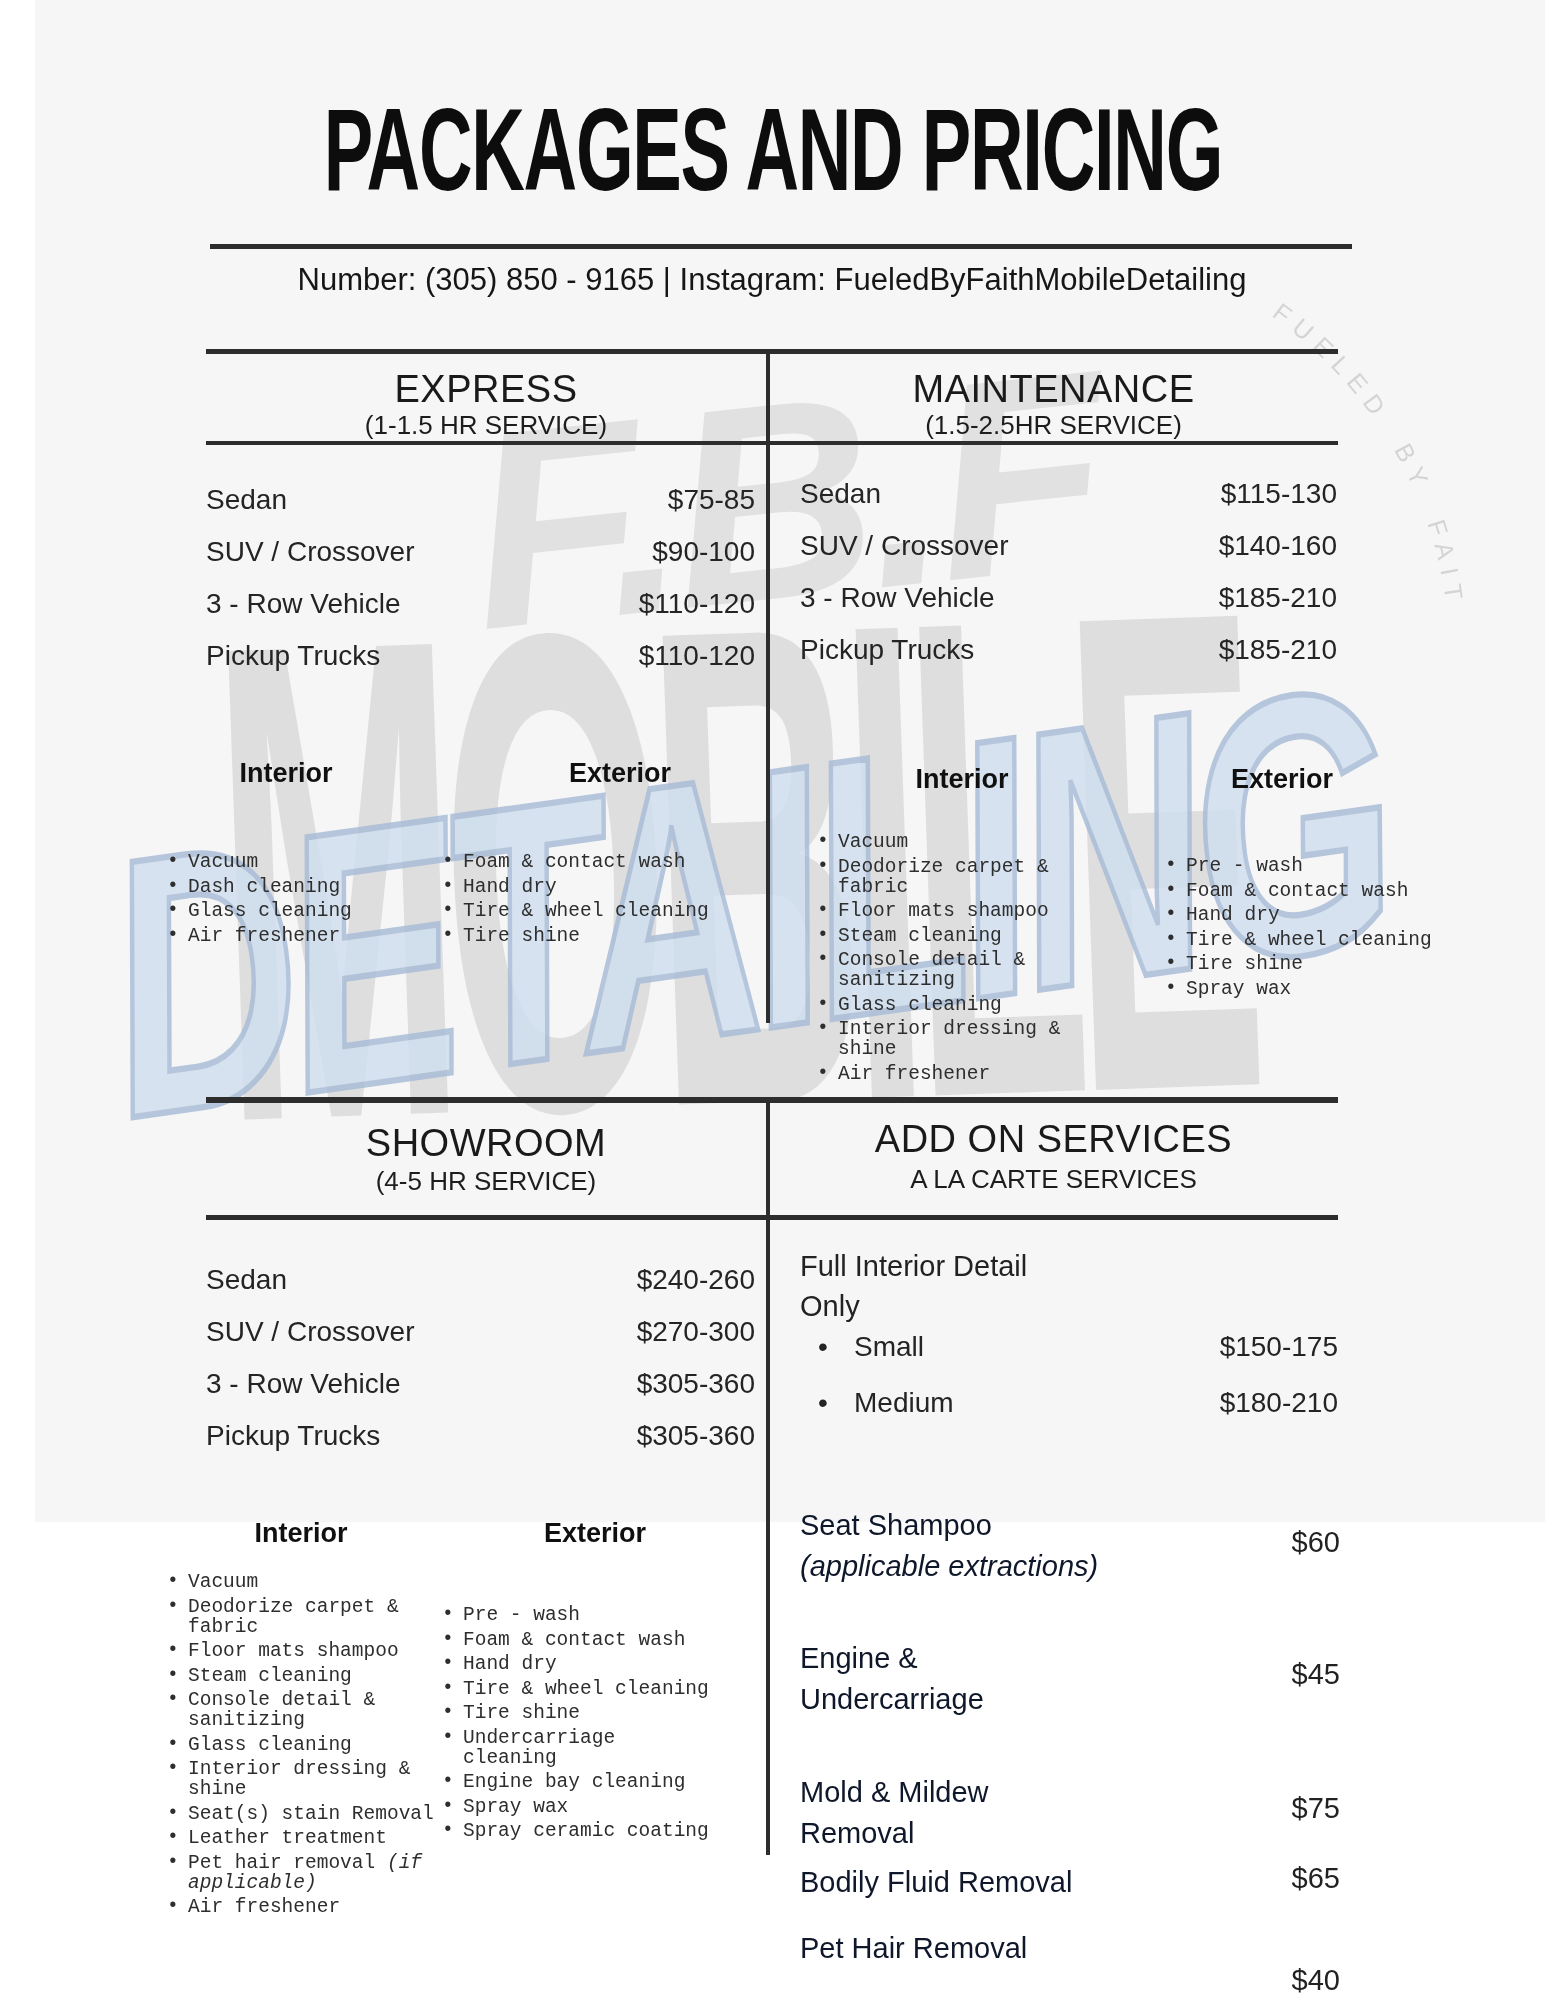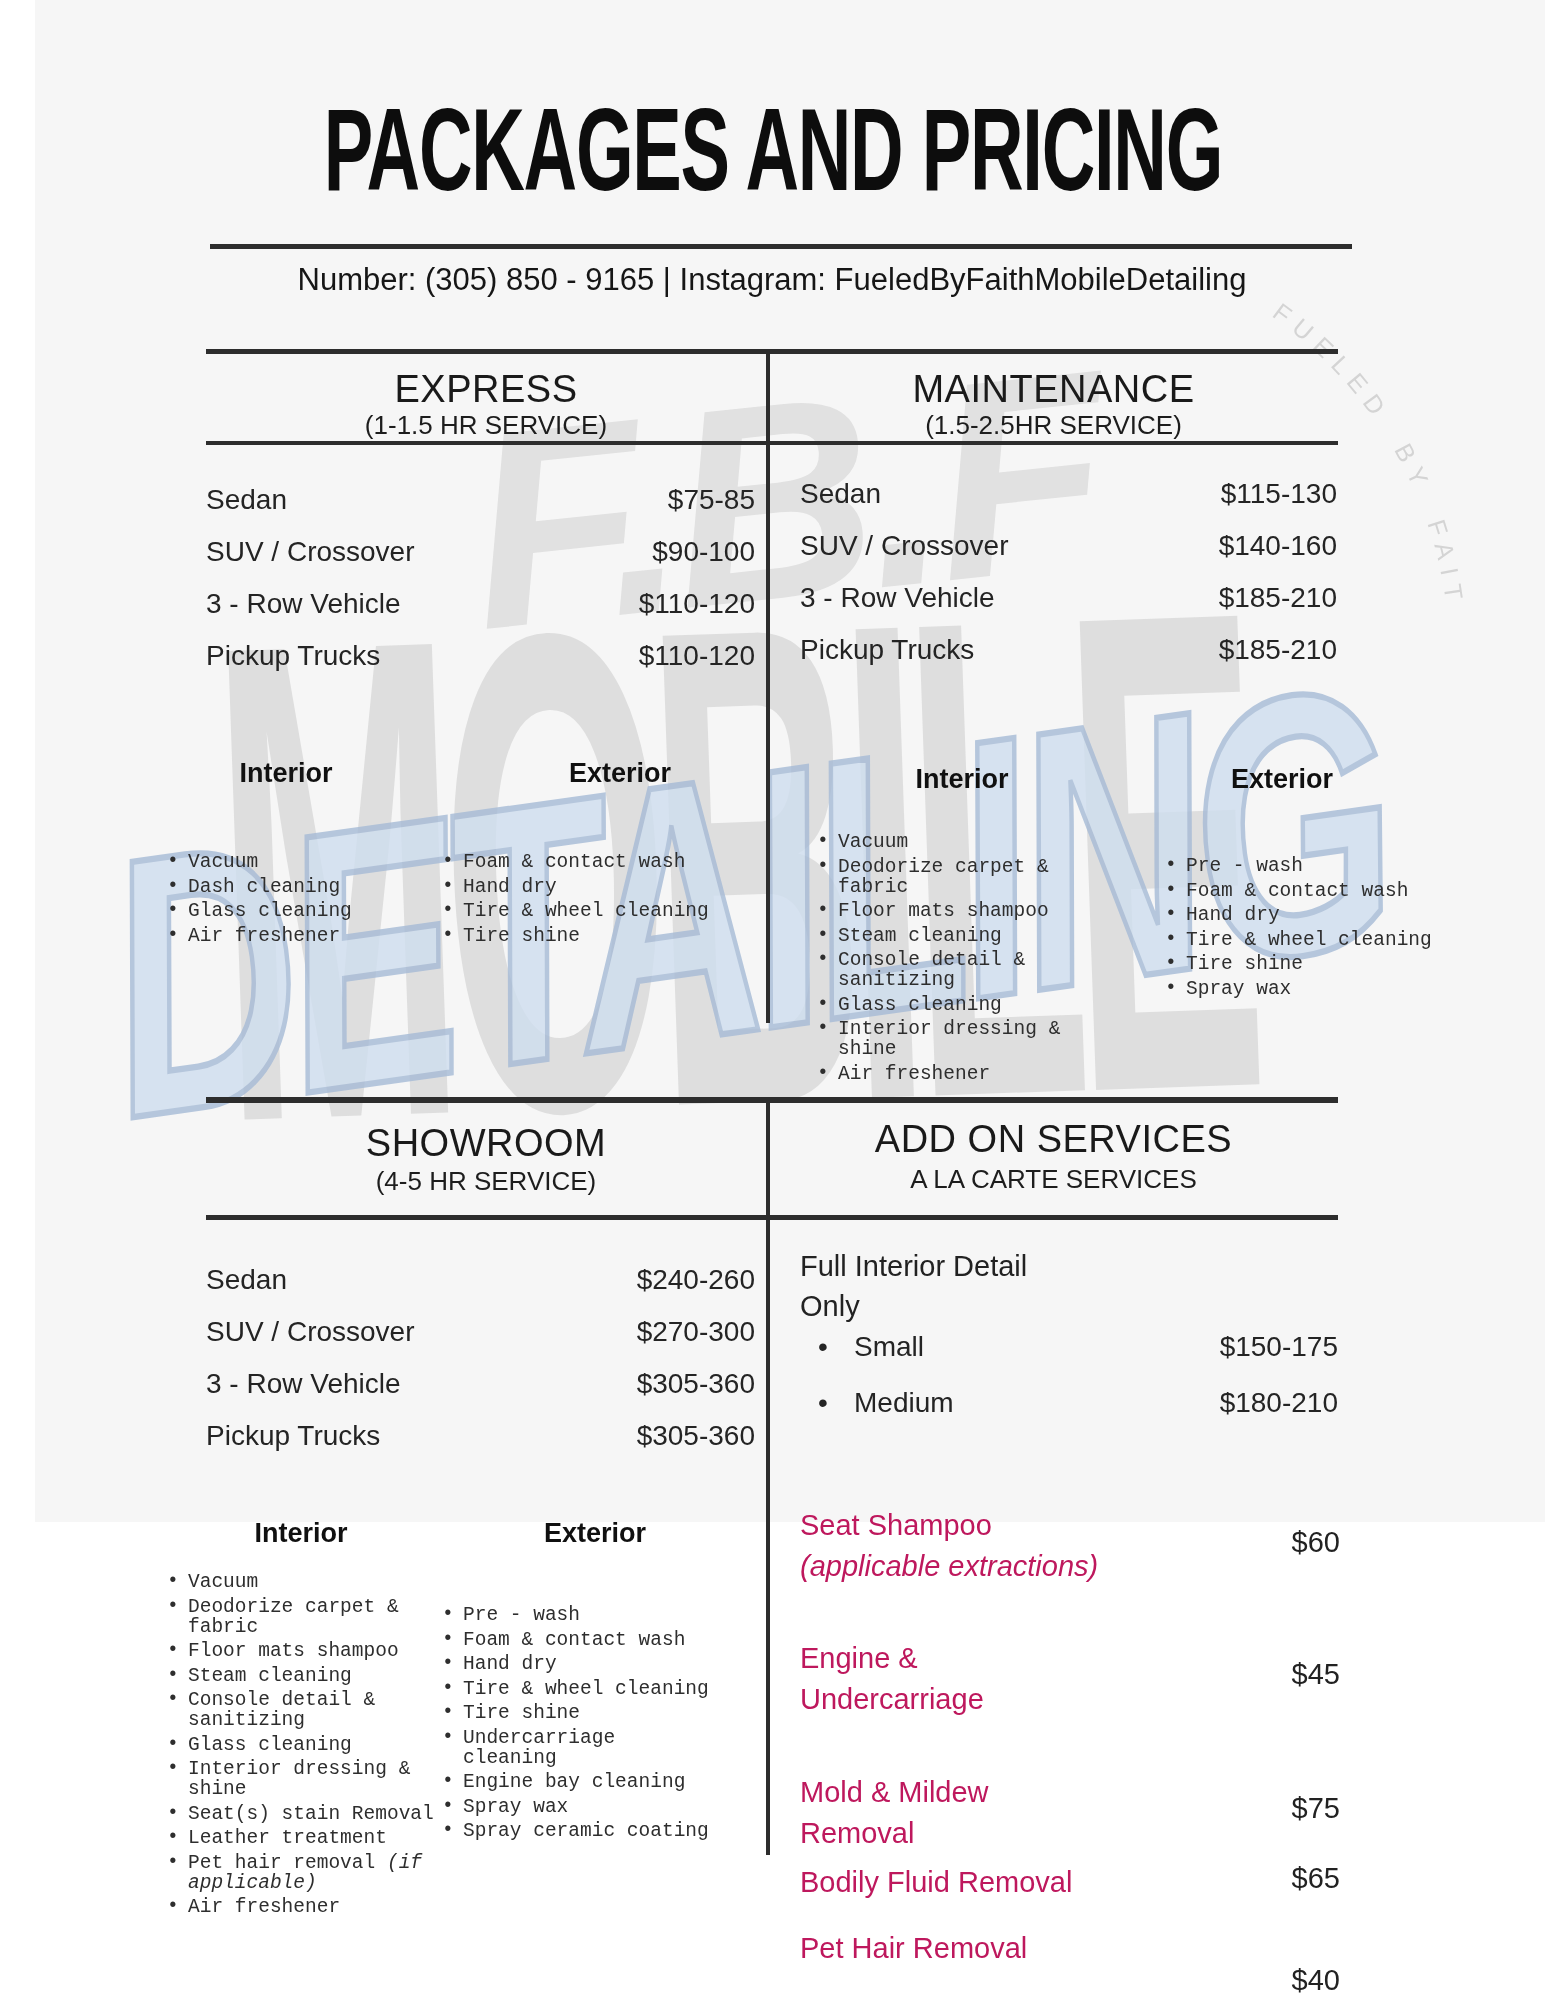--- a/index.html
+++ b/index.html
@@ -58,21 +58,21 @@
   .blist li::before{content:"\2022";position:absolute;left:2px;top:-1px;}
   .inote{font-style:italic;}
   .inote:not(:empty)::before{content:"\00a0";}
 
   .fi-label{position:absolute;left:800px;top:1246px;width:275px;font-size:29px;line-height:40px;color:#222;}
   .orows{position:absolute;left:818px;top:1330px;width:520px;display:flex;flex-direction:column;gap:22px;}
   .orow{display:flex;font-size:28px;line-height:34px;color:#242424;}
   .orow::before{content:"\2022";width:36px;}
   .orow .pprice{margin-left:auto;}
 
-  .svc-label{position:absolute;left:800px;font-size:29px;line-height:41px;color:#be185d;}
+  .svc-label{position:absolute;left:800px;font-size:29px;line-height:41px;color:#0f172a;}
   .svc-note{font-style:italic;}
   .svc-price{position:absolute;width:240px;left:1100px;text-align:right;font-size:29px;color:#222;}
 </style>
 </head>
 <body>
 
 <div class="page">
   <div class="panel"></div>
 
   <div class="wm wm-fbf">F.B.F</div>

